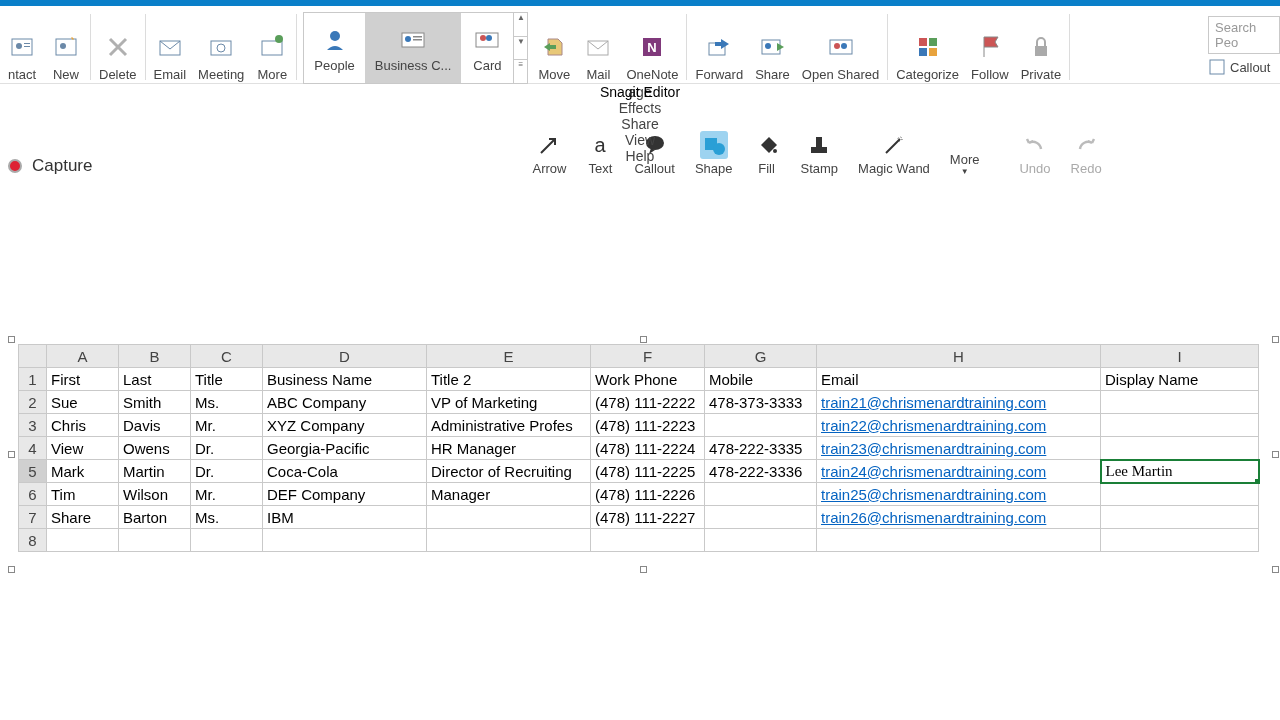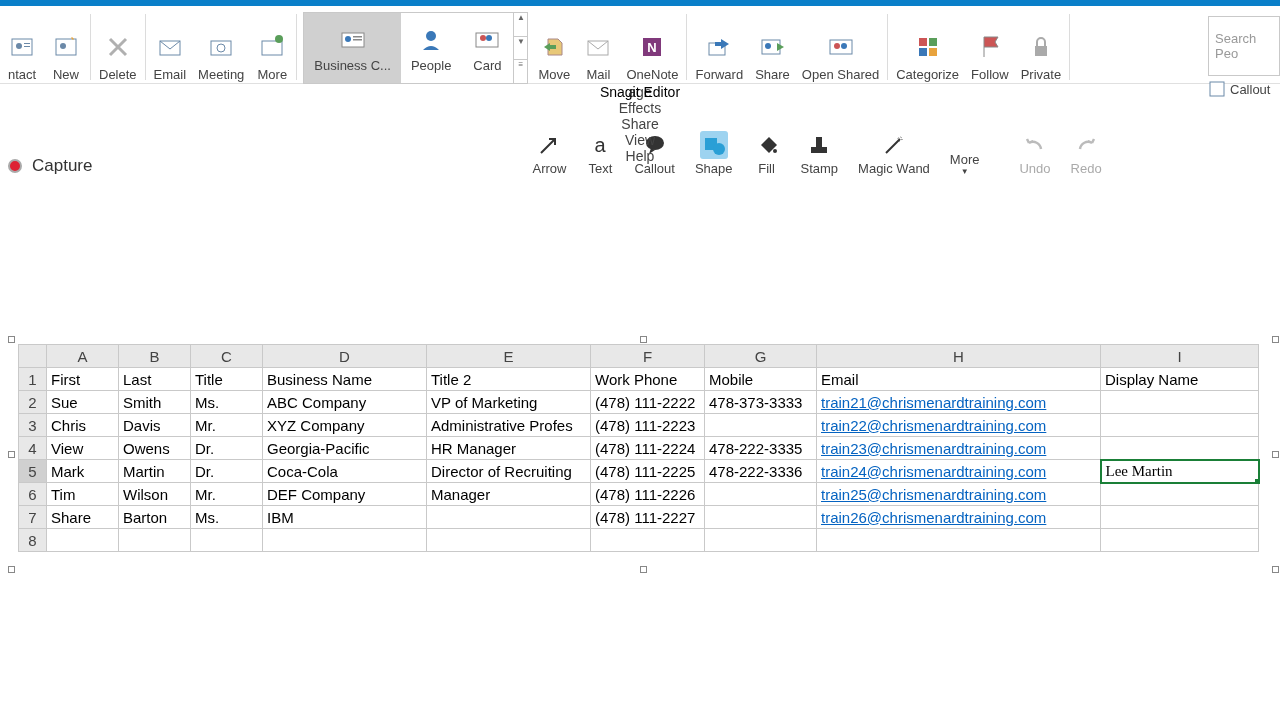--- a/index.html
+++ b/index.html
@@ -16,21 +16,21 @@
 
   .view-group { display:flex; border:1px solid #c9c9c9; height:72px; margin:2px 4px 0; position:relative; }
   .view-item { display:flex; flex-direction:column; align-items:center; justify-content:center; padding:0 10px; font-size:13px; color:#444; }
   .view-item.active { background:#d0d0d0; }
   .view-item .ico { width:32px; height:32px; margin-bottom:2px; display:flex; align-items:center; justify-content:center; }
   .view-scroll { width:14px; display:flex; flex-direction:column; border-left:1px solid #c9c9c9; }
   .view-scroll div { flex:1; border-bottom:1px solid #c9c9c9; font-size:8px; text-align:center; color:#666; }
   .view-scroll div:last-child { border-bottom:none; }
 
   .search-area { margin-left:auto; padding:6px 0 0 4px; font-size:13px; color:#999; }
-  .search-box { border:1px solid #c9c9c9; padding:14px 6px; width:72px; color:#999; }
+  .search-box { border:1px solid #c9c9c9; padding:3px 6px; width:72px; color:#999; }
   .addr-btn { display:flex; align-items:center; margin-top:4px; color:#444; }
   .addr-btn .ico { width:18px; height:18px; margin-right:4px; }
 
   
   .menu-row { display:flex; align-items:center; height:26px; font-size:14px; color:#444;flex-direction:column; }
   .menu-item { padding:0 12px; cursor:pointer; }
   .snagit-title { position:absolute; left:50%; transform:translateX(-50%); font-size:14px; color:#000000; }
 
   
   .tool-row { display:flex; align-items:flex-end; height:70px; padding:4px 0; }
@@ -121,39 +121,39 @@
         <svg width="28" height="28">
           <rect x="4" y="8" width="20" height="14" fill="#fff" stroke="#6b89a8"></rect>
           <circle cx="21" cy="6" r="4" fill="#5a9e5a"></circle>
         </svg>
       </span>
     <span class="lbl">More</span>
   </div>
   <div class="ribbon-sep"></div>
 
   <div class="view-group">
+    <div class="view-item">
+      <span class="ico">
+          <svg width="28" height="28">
+            <circle cx="14" cy="10" r="5" fill="#3a78b8"></circle>
+            <path d="M6 24 Q14 16 22 24" fill="#3a78b8"></path>
+          </svg>
+        </span>
+      <span>People</span>
+    </div>
     <div class="view-item active">
       <span class="ico">
           <svg width="28" height="28">
             <rect x="3" y="7" width="22" height="14" fill="#fff" stroke="#888"></rect>
             <circle cx="9" cy="13" r="3" fill="#3a78b8"></circle>
             <rect x="14" y="10" width="9" height="1.5" fill="#888"></rect>
             <rect x="14" y="13" width="9" height="1.5" fill="#888"></rect>
           </svg>
         </span>
       <span>Business C...</span>
-    </div>
-    <div class="view-item">
-      <span class="ico">
-          <svg width="28" height="28">
-            <circle cx="14" cy="10" r="5" fill="#3a78b8"></circle>
-            <path d="M6 24 Q14 16 22 24" fill="#3a78b8"></path>
-          </svg>
-        </span>
-      <span>People</span>
     </div>
     <div class="view-item">
       <span class="ico">
           <svg width="28" height="28">
             <rect x="3" y="7" width="22" height="14" fill="#fff" stroke="#888"></rect>
             <circle cx="10" cy="12" r="3" fill="#c55"></circle>
             <circle cx="16" cy="12" r="3" fill="#3a78b8"></circle>
           </svg>
         </span>
       <span>Card</span>

